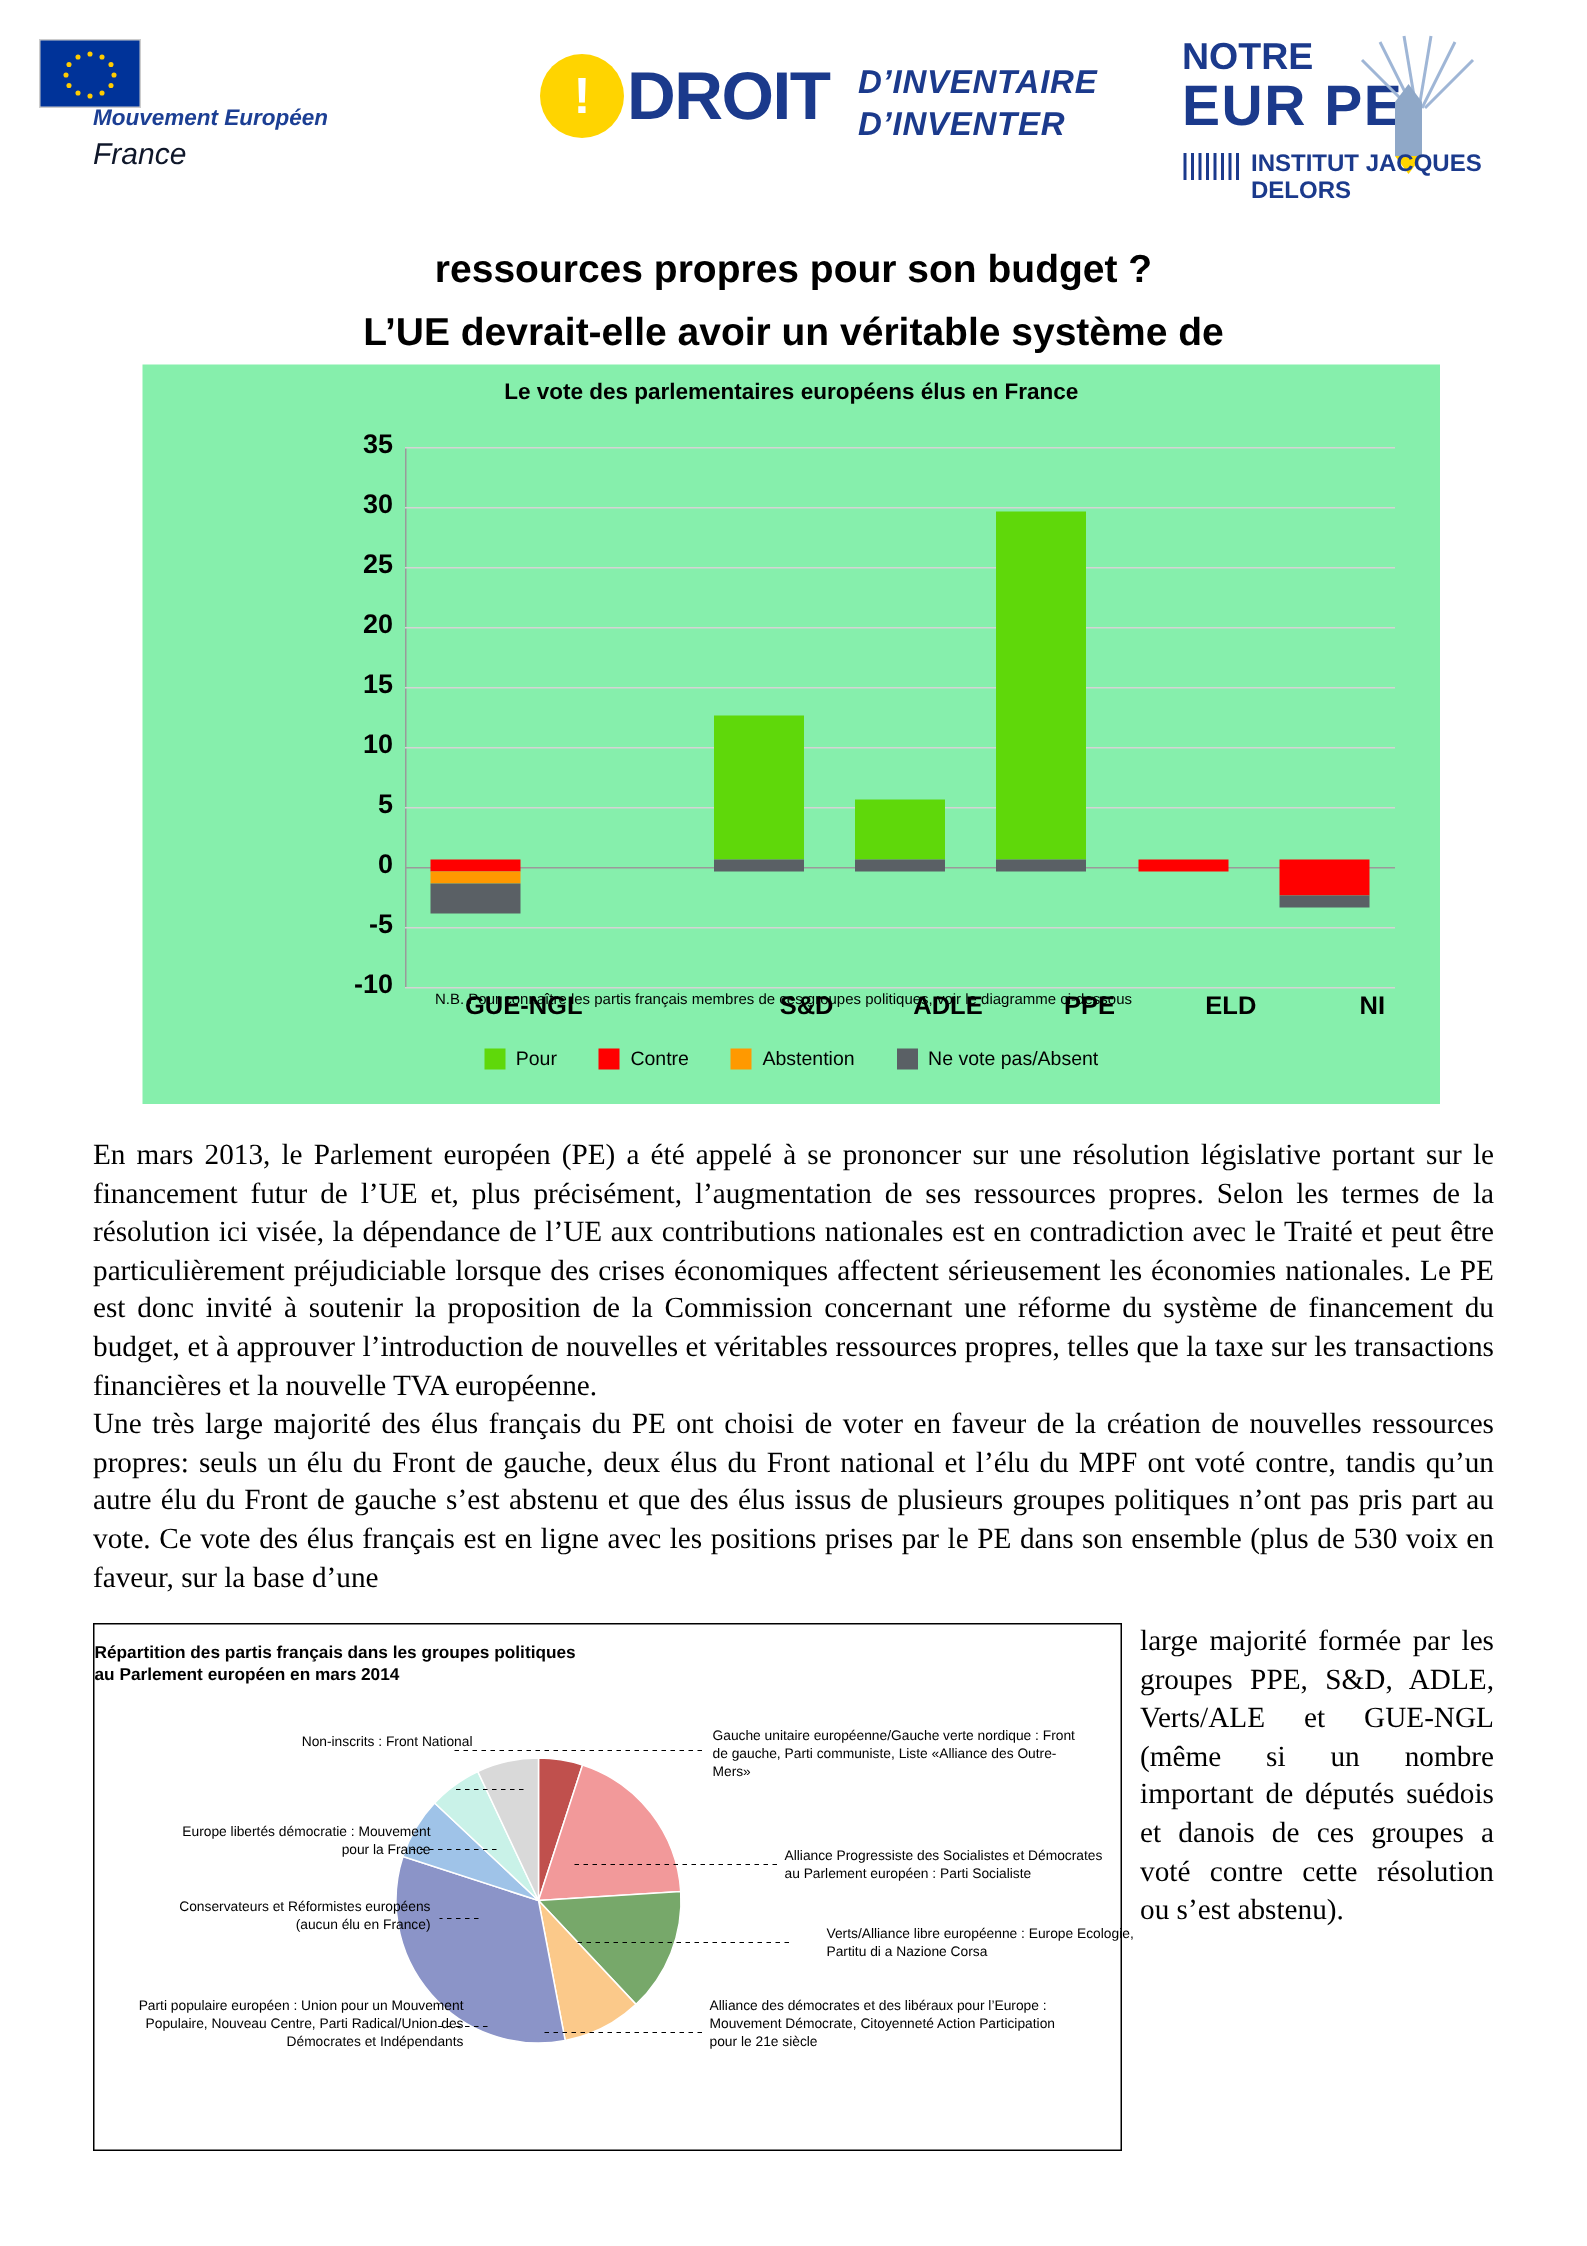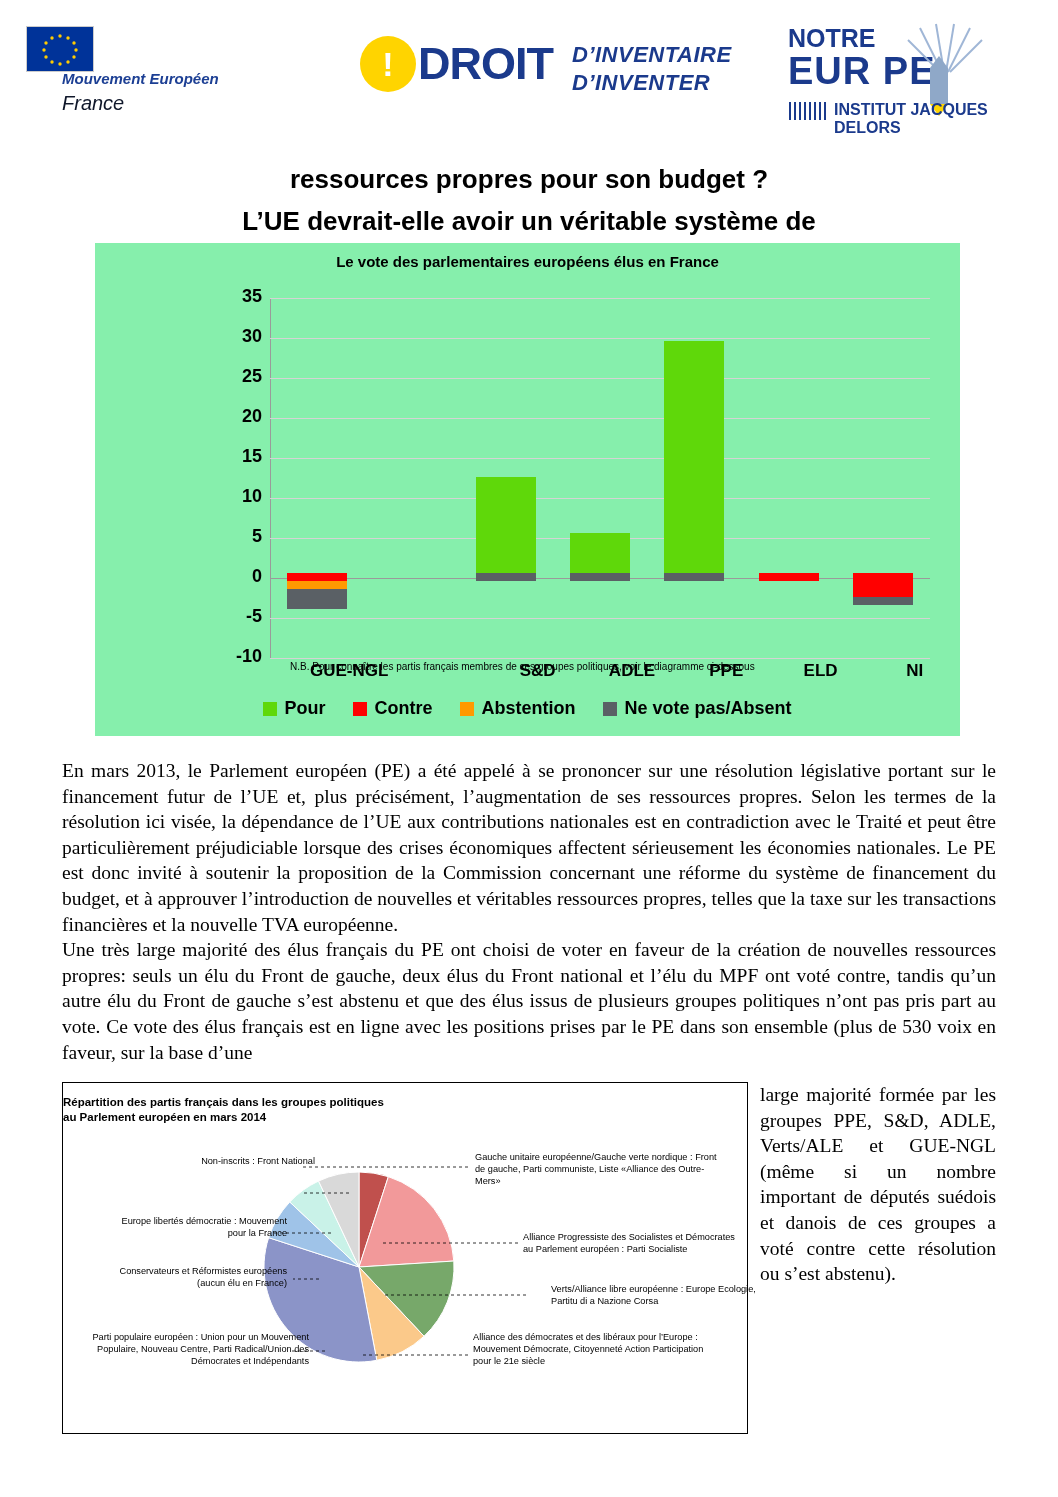--- a/index.html
+++ b/index.html
@@ -58,21 +58,21 @@
   .ytick{position:absolute;right:668px;font-family:"Liberation Sans",sans-serif;
     font-weight:bold;font-size:18px;color:#000;text-align:right;width:60px;}
   .bargroup{position:absolute;bottom:5px;width:94px;height:360px;padding-left:32px;}
   .seg{position:absolute;width:60px;left:17px;}
   .xlabel{position:absolute;top:368px;width:94px;text-align:center;
     font-family:"Liberation Sans",sans-serif;font-weight:bold;font-size:17px;}
 
   .note{position:absolute;left:195px;top:418px;font-family:"Liberation Sans",sans-serif;font-size:10px;color:#000;}
 
   .legend{position:absolute;left:0;top:455px;width:865px;display:flex;justify-content:center;gap:28px;
-    font-family:"Liberation Sans",sans-serif;font-weight:bold;font-size:18px;}
+    font-family:"Liberation Sans",sans-serif;font-weight:normal;font-size:13px;}
   .legend .item{display:flex;align-items:center;gap:7px;}
   .swatch{width:14px;height:14px;display:inline-block;}
 
   
   .body-text{position:absolute;left:62px;top:758px;width:934px;font-size:19.5px;line-height:25.6px;
     text-align:justify;}
   .body-text p{margin:0;text-indent:0;}
 
   
   .pie-panel{position:absolute;left:62px;top:1082px;width:684px;height:350px;background:#fff;border:1px solid #000;}

